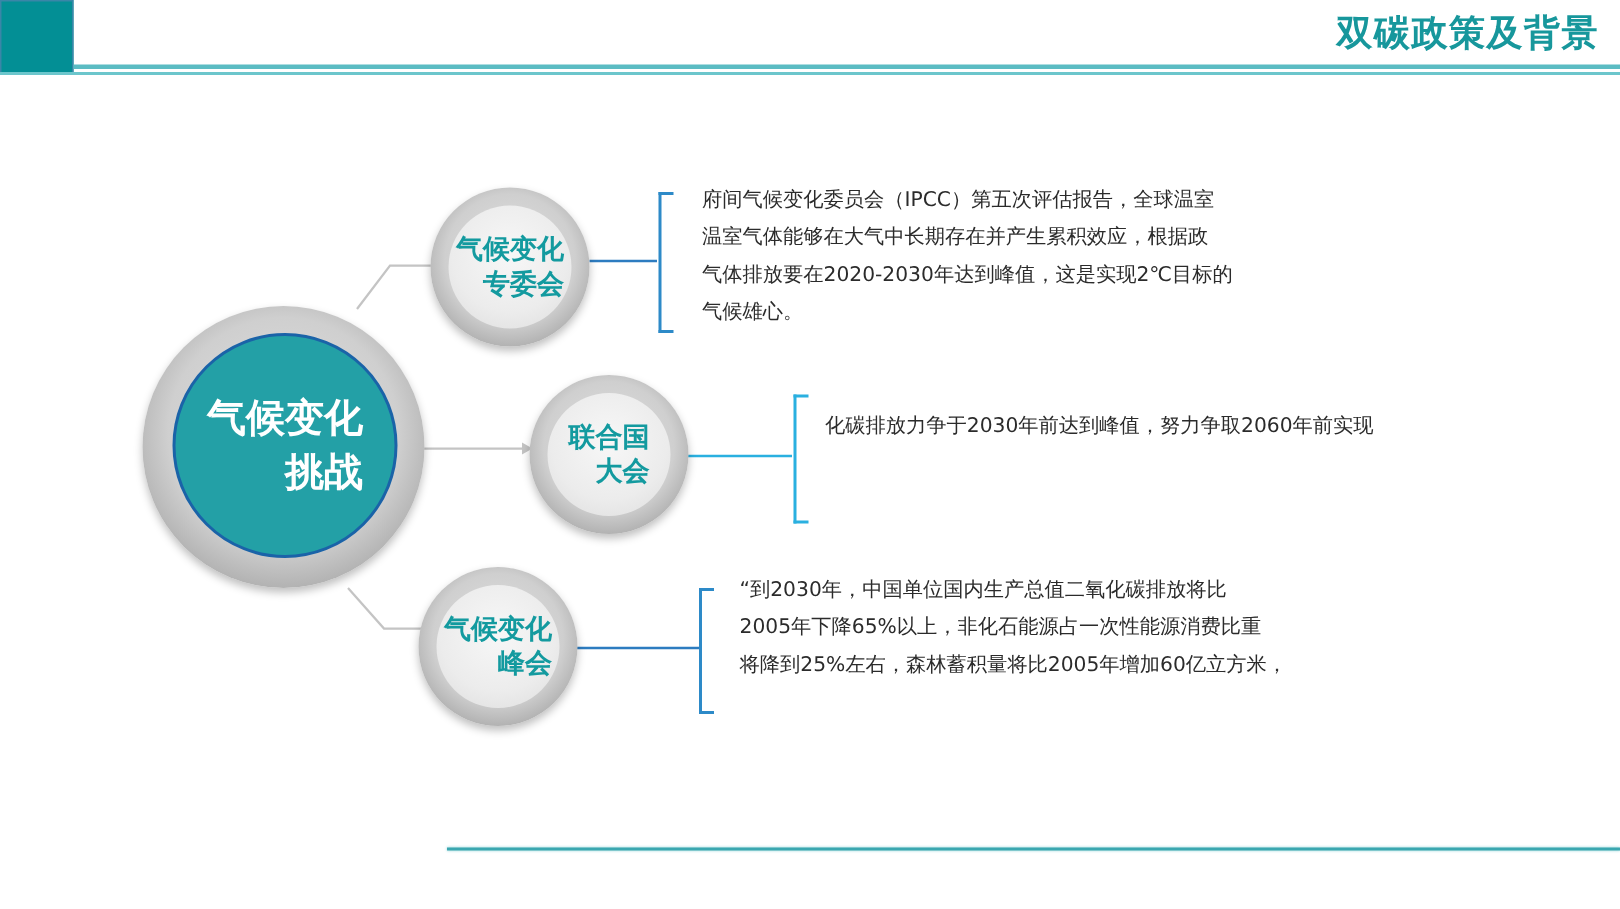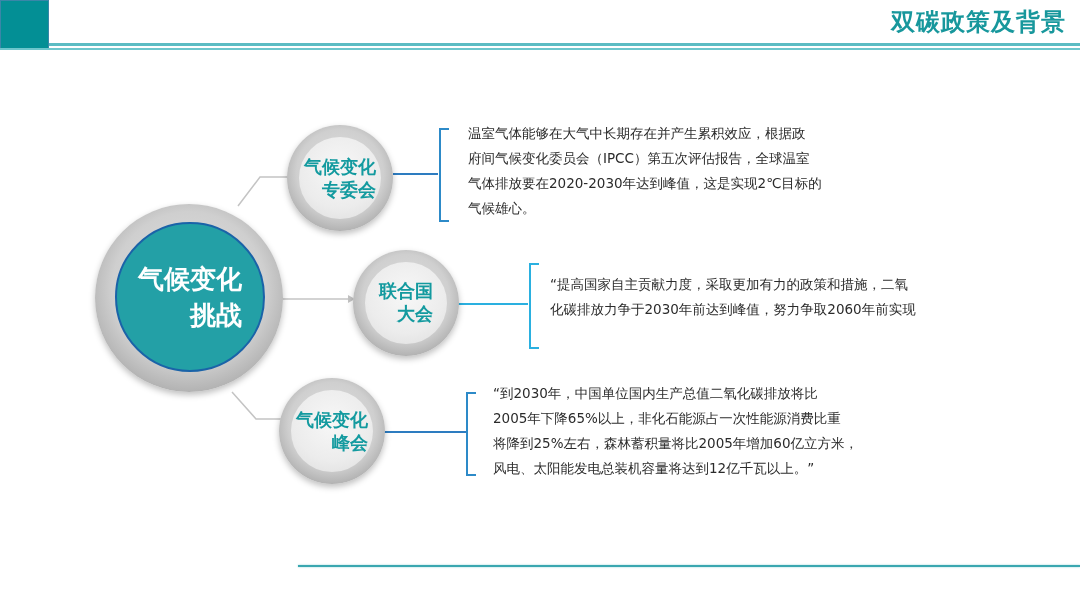--- a/index.html
+++ b/index.html
@@ -81,47 +81,45 @@
 
 <div class="circle-outer" style="left:287px; top:125px; width:106px; height:106px;"></div>
 <div class="circle-inner sub-inner" style="left:299px; top:137px; width:82px; height:82px;">
   <div>
     <div>气候变化</div>
     <div>专委会</div>
   </div>
 </div>
 <div class="bracket" style="left:439px; top:128px; height:90px;"></div>
 <div class="desc" style="left:468px; top:121px; width:420px;">
+  <div>府间气候变化委员会（IPCC）第五次评估报告，全球温室</div>
   <div>温室气体能够在大气中长期存在并产生累积效应，根据政</div>
-  <div>府间气候变化委员会（IPCC）第五次评估报告，全球温室</div>
   <div>气体排放要在2020-2030年达到峰值，这是实现2℃目标的</div>
   <div>气候雄心。</div>
 </div>
 
 <div class="circle-outer" style="left:353px; top:250px; width:106px; height:106px;"></div>
 <div class="circle-inner sub-inner" style="left:365px; top:262px; width:82px; height:82px;font-family:Liberation Serif, serif;">
   <div>
     <div>联合国</div>
     <div>大会</div>
   </div>
 </div>
 <div class="bracket" style="left:529px; top:263px; height:82px; border-color:#2ab0e0;"></div>
 <div class="desc" style="left:550px; top:272px; width:430px;">
-  <div>“提高国家自主贡献力度，采取更加有力的政策和措施，二氧</div>
   <div>化碳排放力争于2030年前达到峰值，努力争取2060年前实现</div>
 </div>
 
 <div class="circle-outer" style="left:279px; top:378px; width:106px; height:106px;"></div>
 <div class="circle-inner sub-inner" style="left:291px; top:390px; width:82px; height:82px;">
   <div>
     <div>气候变化</div>
     <div>峰会</div>
   </div>
 </div>
 <div class="bracket" style="left:466px; top:392px; height:80px;"></div>
 <div class="desc" style="left:493px; top:381px; width:430px;">
   <div>“到2030年，中国单位国内生产总值二氧化碳排放将比</div>
   <div>2005年下降65%以上，非化石能源占一次性能源消费比重</div>
   <div>将降到25%左右，森林蓄积量将比2005年增加60亿立方米，</div>
-  <div>风电、太阳能发电总装机容量将达到12亿千瓦以上。”</div>
 </div>
 
 <div class="footer-line"></div>
 
 </body></html>

